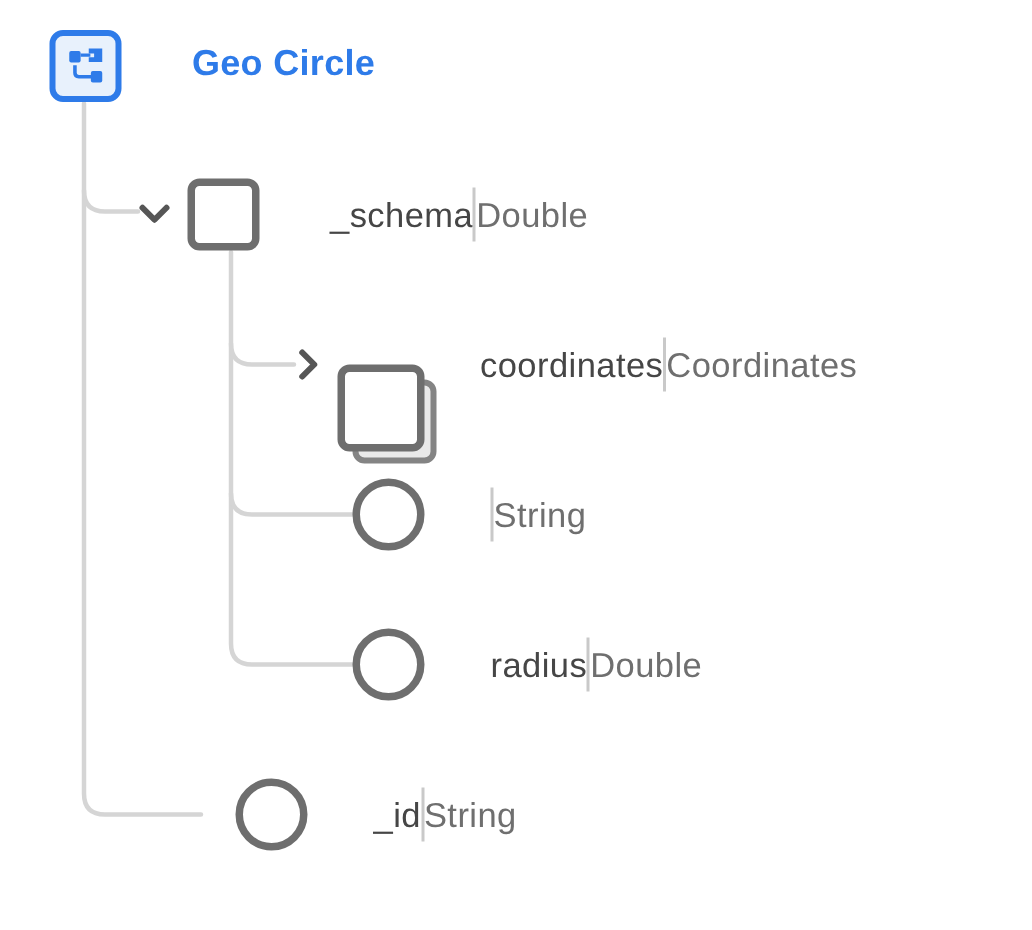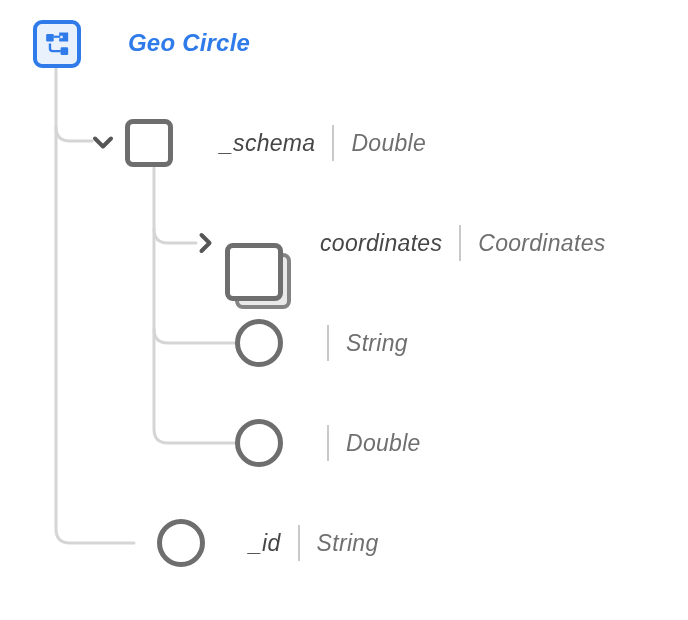--- a/index.html
+++ b/index.html
@@ -16,21 +16,20 @@
     --page-bg:#FFFFFF;
   }
   *{box-sizing:border-box;margin:0;padding:0;}
   html,body{background:var(--page-bg);}
   body{font-family:"Liberation Sans",sans-serif;}
   #stage{
     position:relative;
     width:688px;height:620px;
     background:var(--page-bg);
     overflow:hidden;
-    font-style:italic;
   }
   .connectors{position:absolute;left:0;top:0;}
   .connectors path{fill:none;stroke:var(--connector-gray);stroke-width:3;stroke-linecap:round;}
 
   
   .root-icon{
     position:absolute;left:33px;top:20px;width:48px;height:48px;
     border:4px solid var(--accent-blue);border-radius:9px;
     background:var(--accent-blue-fill);
     display:flex;align-items:center;justify-content:center;
@@ -59,21 +58,21 @@
     content:"";position:absolute;left:10px;top:10px;width:48px;height:48px;
     border:4px solid var(--back-square-gray);border-radius:8px;
     background:var(--back-square-fill);
   }
   .icon.object-array::after{
     content:"";position:absolute;left:0;top:0;width:48px;height:48px;
     border:5px solid var(--node-gray);border-radius:8px;background:#fff;
   }
   .labels{
     position:absolute;top:50%;transform:translateY(-50%);
-    display:flex;align-items:center;gap:17px;white-space:nowrap;
+    display:flex;align-items:center;gap:0;white-space:nowrap;
   }
   .name{font-size:23px;color:var(--name-text);letter-spacing:0.3px;cursor:pointer;}
   .type{font-size:23px;color:var(--type-text);letter-spacing:0.3px;}
   .vdiv{width:2px;height:36px;background:var(--divider-gray);}
 </style>
 </head>
 <body>
 
 <div id="stage">
 
@@ -124,20 +123,21 @@
       <span class="icon field" style="left: 235px;"></span>
       <div class="labels" style="left: 327px;">
         <span class="vdiv"></span>
         <span class="type">String</span>
       </div>
     </div>
       <div class="row" style="top: 393px;">
 
       <span class="icon field" style="left: 235px;"></span>
       <div class="labels" style="left: 327px;">
+        <span class="name">radius</span>
         <span class="vdiv"></span>
         <span class="type">Double</span>
       </div>
     </div>
       <div class="row" style="top: 493px; margin-left: 24px;">
 
       <span class="icon field" style="left: 133px;"></span>
       <div class="labels" style="left: 225px;">
         <span class="name">_id</span>
         <span class="vdiv"></span>

